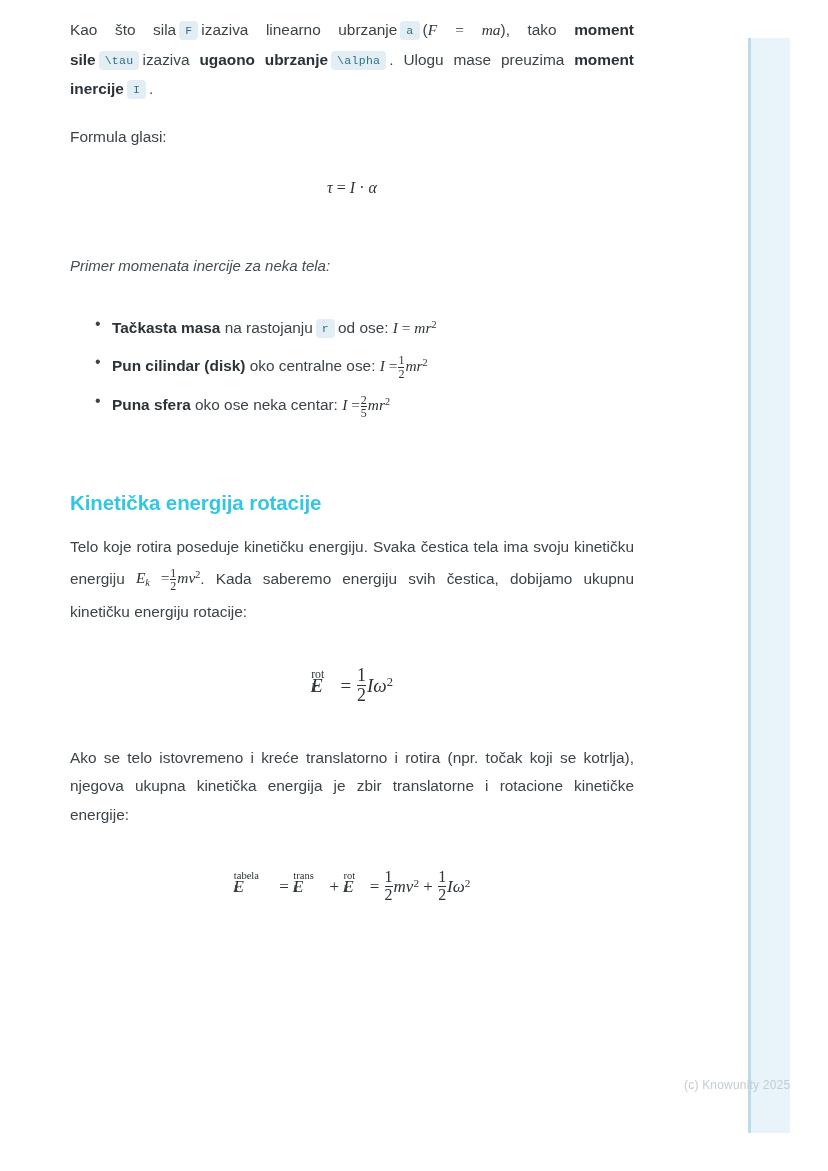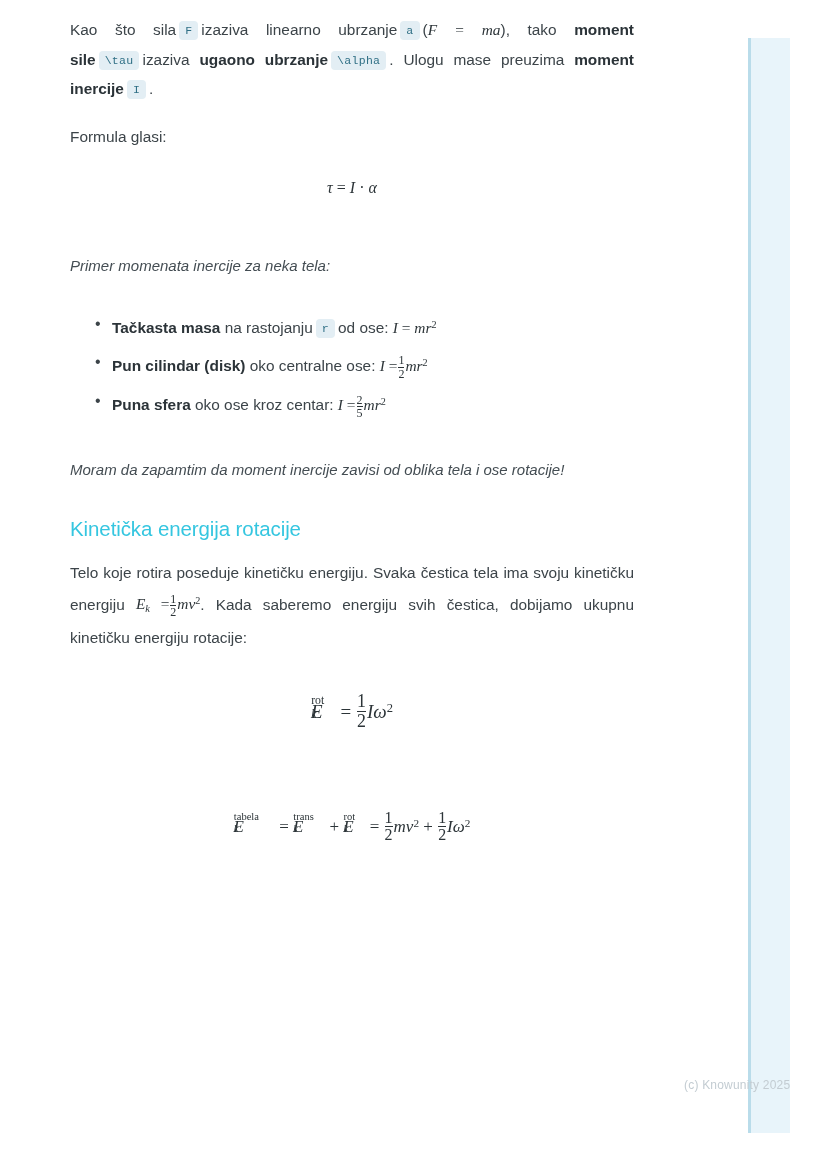--- a/index.html
+++ b/index.html
@@ -175,21 +175,21 @@
     position: absolute;
     left: -17px;
     top: -1px;
     font-size: 16px;
     color: #3c4449;
   }
 
   
   h2.sec {
     font-size: 20.5px;
-    font-weight: normal;
+    font-weight: bold;
     color: #35c6e0;
     margin: 0;
     letter-spacing: -0.1px;
   }
 </style>
 </head>
 <body>
 
 <div id="side-panel"></div>
 
@@ -234,30 +234,29 @@
     </li>
 
 
     <li><b>Pun cilindar (disk)</b>
       <span>oko centralne ose:</span>
       <span class="math"><span>I</span>
         <span class="op">=</span><span class="frac"><span class="n">1</span><span class="d">2</span></span><span>mr</span><sup class="upr">2</sup></span>
     </li>
 
     <li><b>Puna sfera</b>
-      <span>oko ose kroz centar:</span>
+      <span>oko ose neka centar:</span>
       <span class="math"><span>I</span>
         <span class="op">=</span><span class="frac"><span class="n">2</span><span class="d">5</span></span><span>mr</span><sup class="upr">2</sup></span>
     </li>
 
   </ul>
 
   <div class="sp-22"></div>
 
-  <p class="note">Moram da zapamtim da moment inercije zavisi od oblika tela i ose rotacije!</p>
 
   <div class="sp-34"></div>
 
   <h2 class="sec">Kinetička energija rotacije</h2>
 
   <div class="sp-18"></div>
 
   <p class="para"><span>Telo koje rotira poseduje kinetičku energiju. Svaka čestica tela ima svoju kinetičku energiju</span>
     <span class="math"><span>E</span><sub>k</sub>
       <span class="op">=</span><span class="frac"><span class="n">1</span><span class="d">2</span></span><span>mv</span><sup class="upr">2</sup></span><span>. Kada saberemo energiju svih čestica, dobijamo ukupnu kinetičku energiju rotacije:</span></p>
@@ -267,20 +266,21 @@
   <div class="display-eq eq-med">
     <span class="math">
       <span class="esub"><span>E</span><span class="sb">k</span><span class="sp2">rot</span><span class="pad">rot</span></span>
       <span class="op">=</span>
       <span class="frac big"><span class="n">1</span><span class="d">2</span></span><span>I</span><span>ω</span><sup class="upr">2</sup>
     </span>
   </div>
 
   <div class="sp-40"></div>
 
+  <p class="para">Ako se telo istovremeno i kreće translatorno i rotira (npr. točak koji se kotrlja), njegova ukupna kinetička energija je zbir translatorne i rotacione kinetičke energije:</p>
 
   <div class="sp-40"></div>
 
   <div class="display-eq eq-large">
     <span class="math">
       <span class="esub"><span>E</span><span class="sb">k</span><span class="sp2">tabela</span><span class="pad">ukupno</span></span>
       <span class="op">=</span>
       <span class="esub"><span>E</span><span class="sb">k</span><span class="sp2">trans</span><span class="pad">trans</span></span>
       <span class="op">+</span>
       <span class="esub"><span>E</span><span class="sb">k</span><span class="sp2">rot</span><span class="pad">rot</span></span>

